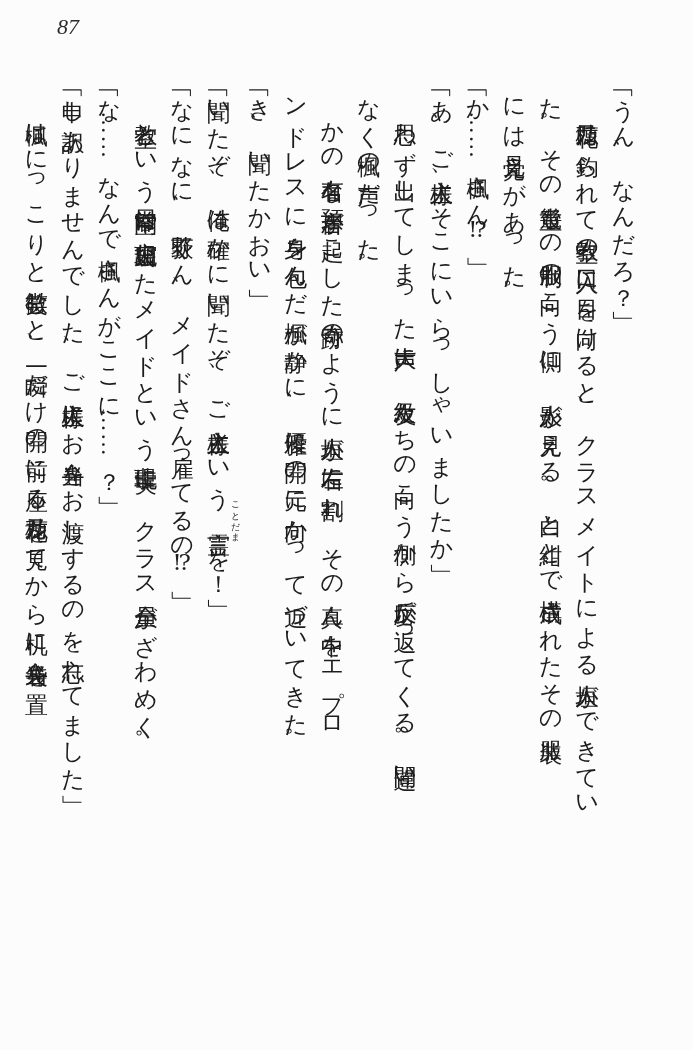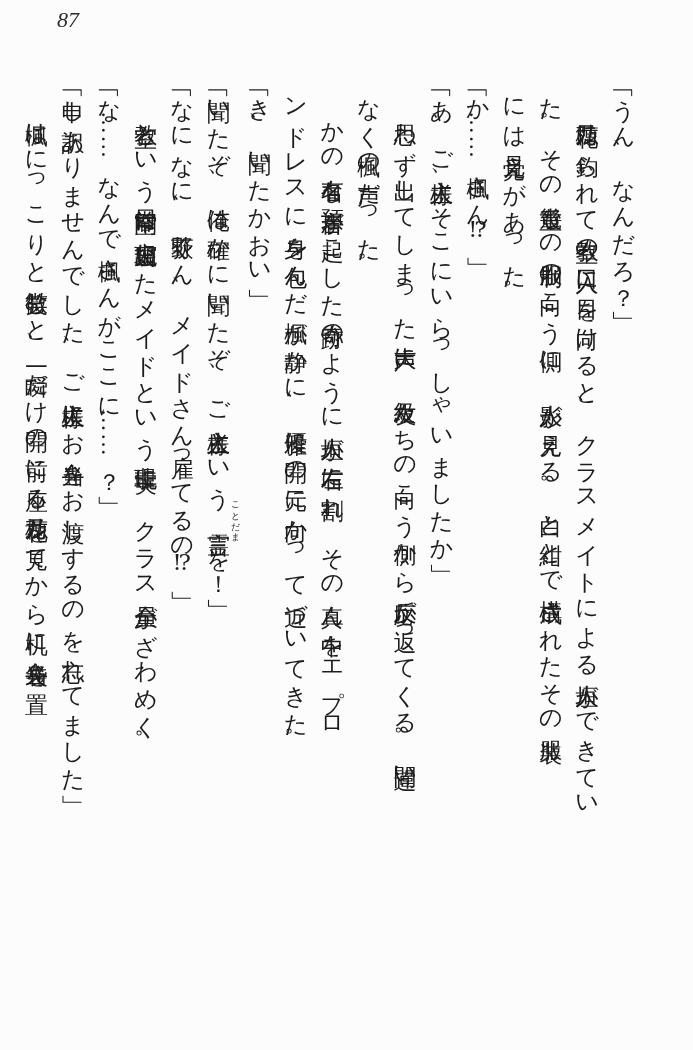--- a/index.html
+++ b/index.html
@@ -12,21 +12,21 @@
   }
   .page {
     position: relative;
     width: 693px;
     height: 1050px;
     background: #fcfcfc;
     font-family: "Liberation Serif", "DejaVu Serif", serif;
   }
   .page-number {
     position: absolute;
-    top: 7px;
+    top: 14px;
     left: 57px;
     font-style: italic;
     font-size: 22px;
     color: #2b2b2b;
     font-family: "Liberation Serif", "DejaVu Serif", serif;
   }
   .text-block {
     position: absolute;
     top: 82px;
     right: 52px;

